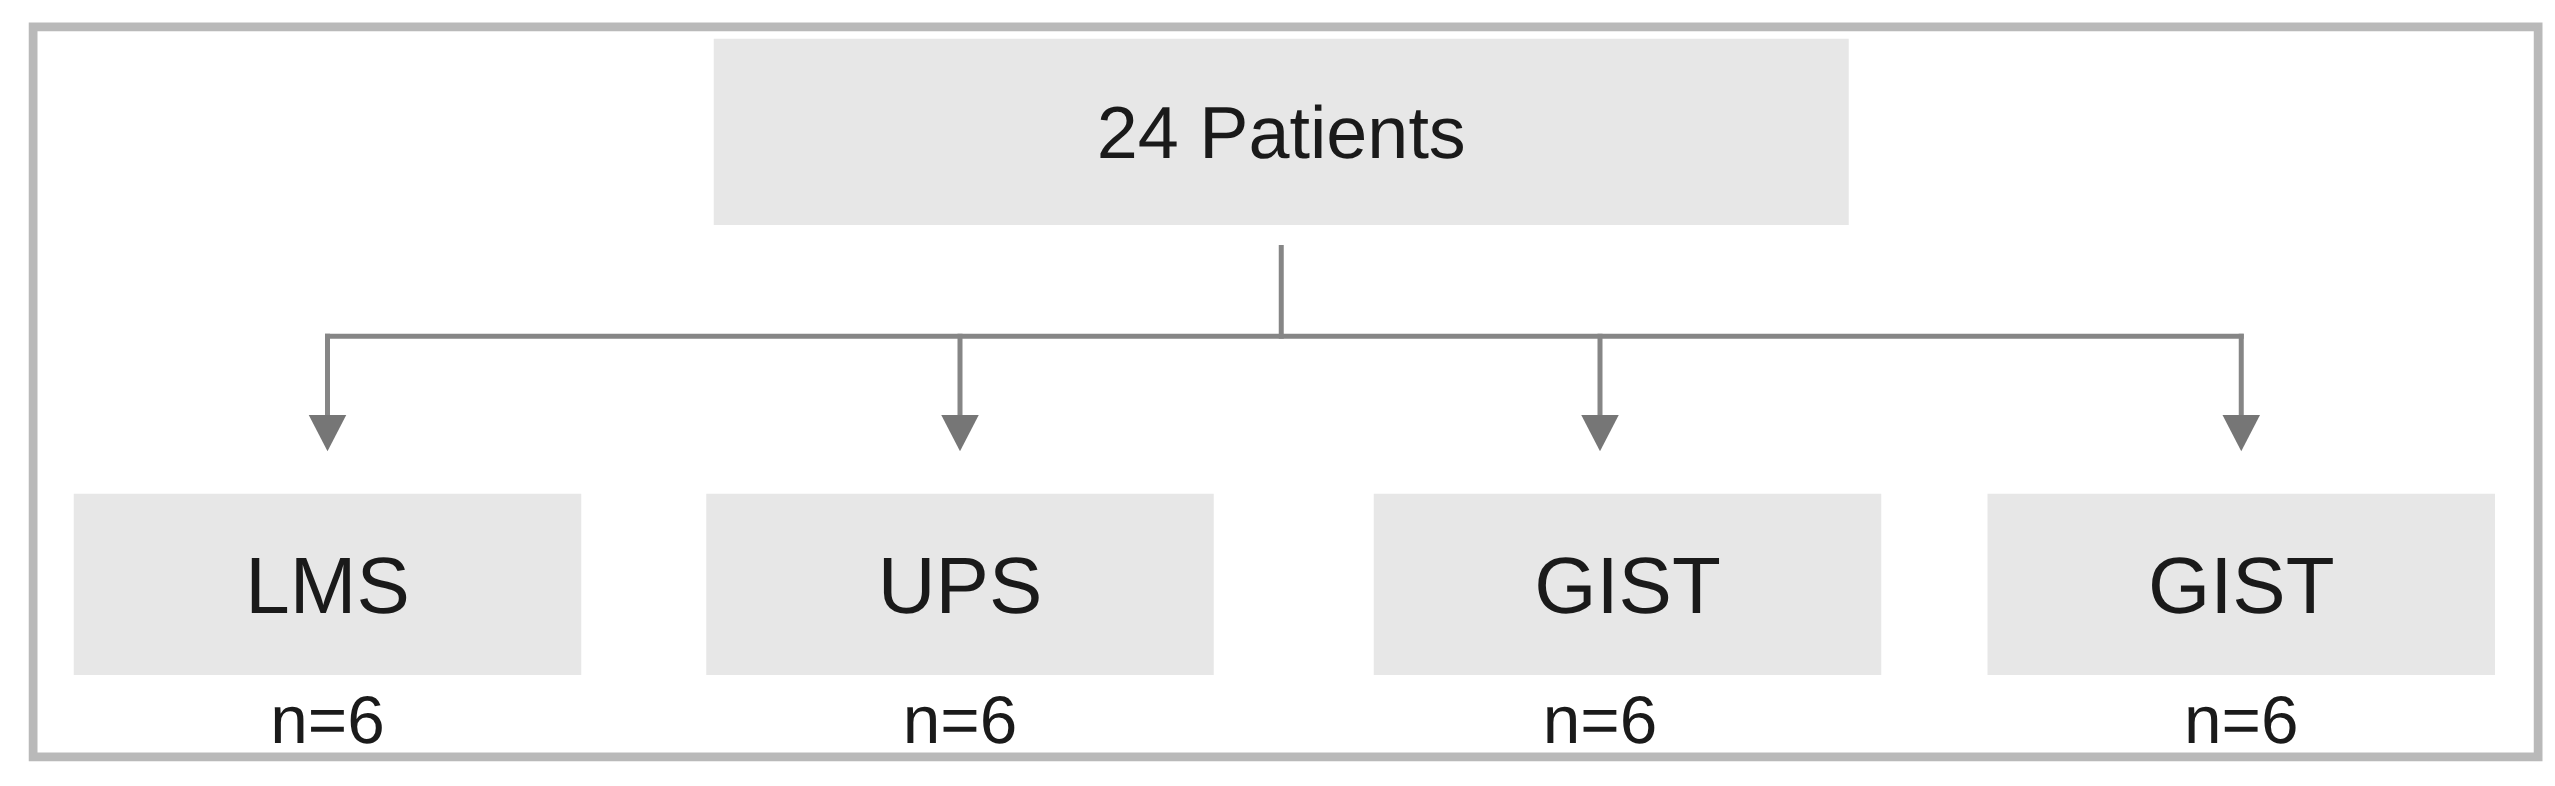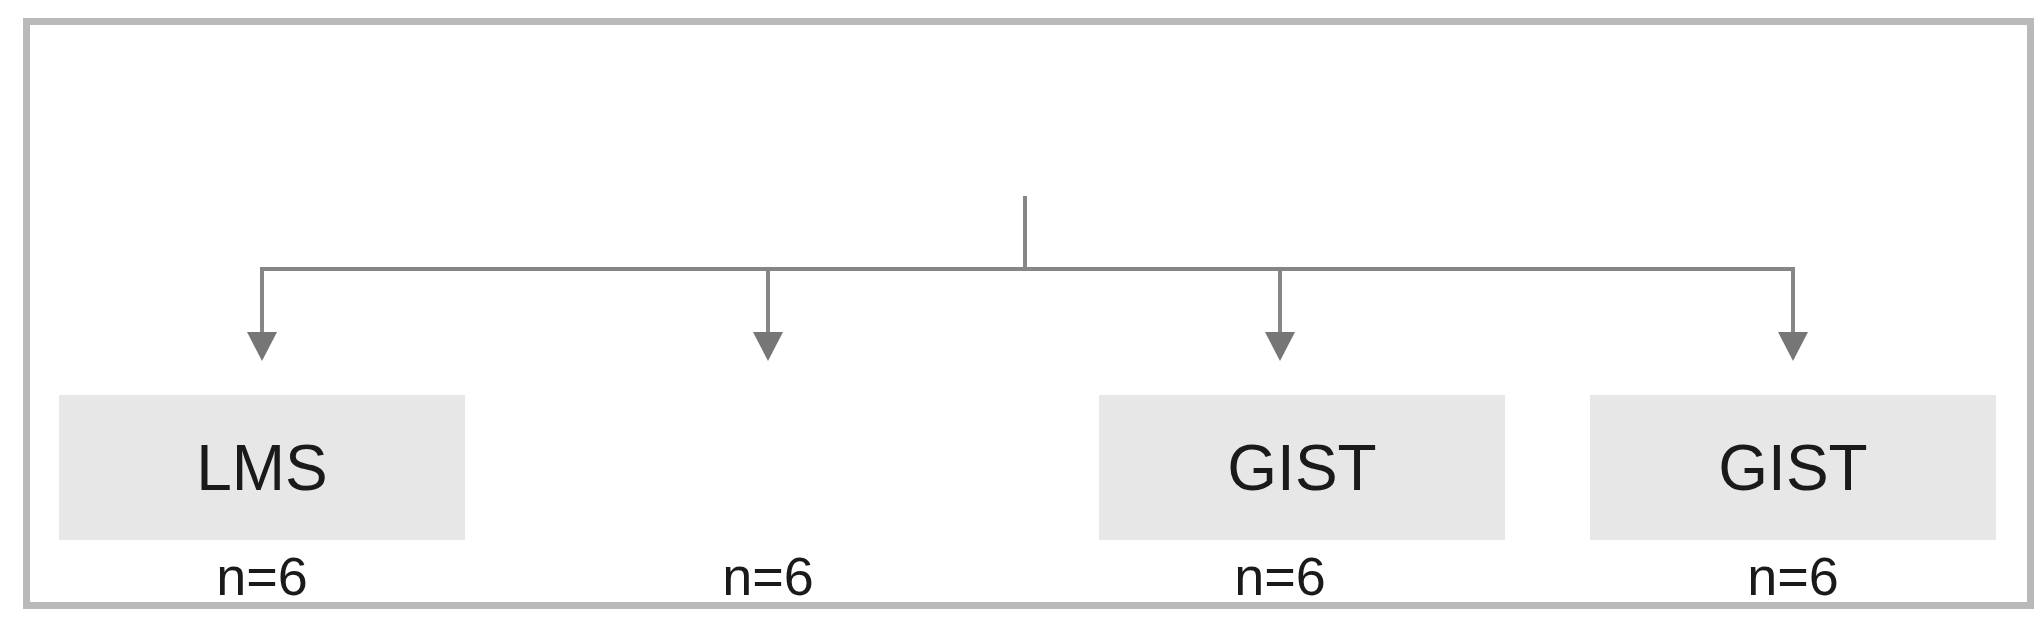--- a/index.html
+++ b/index.html
@@ -109,37 +109,43 @@
   .arrowhead.b2 { left: 1265px; }
   .arrowhead.b3 { left: 1778px; }
 </style>
 </head>
 <body>
 
 <div class="stage">
 
   <div class="frame"></div>
 
+  <div class="box root-box">
+    <span>24 Patients</span>
+  </div>
 
   <div class="line stub"></div>
   <div class="line hline"></div>
 
   <div class="line vline b0"></div>
   <div class="line vline b1"></div>
   <div class="line vline b2"></div>
   <div class="line vline b3"></div>
 
   <div class="arrowhead b0"></div>
   <div class="arrowhead b1"></div>
   <div class="arrowhead b2"></div>
   <div class="arrowhead b3"></div>
 
   <div class="box child-box c0">
     <span>LMS</span>
   </div>
+  <div class="box child-box c1">
+    <span>UPS</span>
+  </div>
   <div class="box child-box c2">
     <span>GIST</span>
   </div>
   <div class="box child-box c3">
     <span>GIST</span>
   </div>
 
   <div class="count-label c0">n=6</div>
   <div class="count-label c1">n=6</div>
   <div class="count-label c2">n=6</div>

